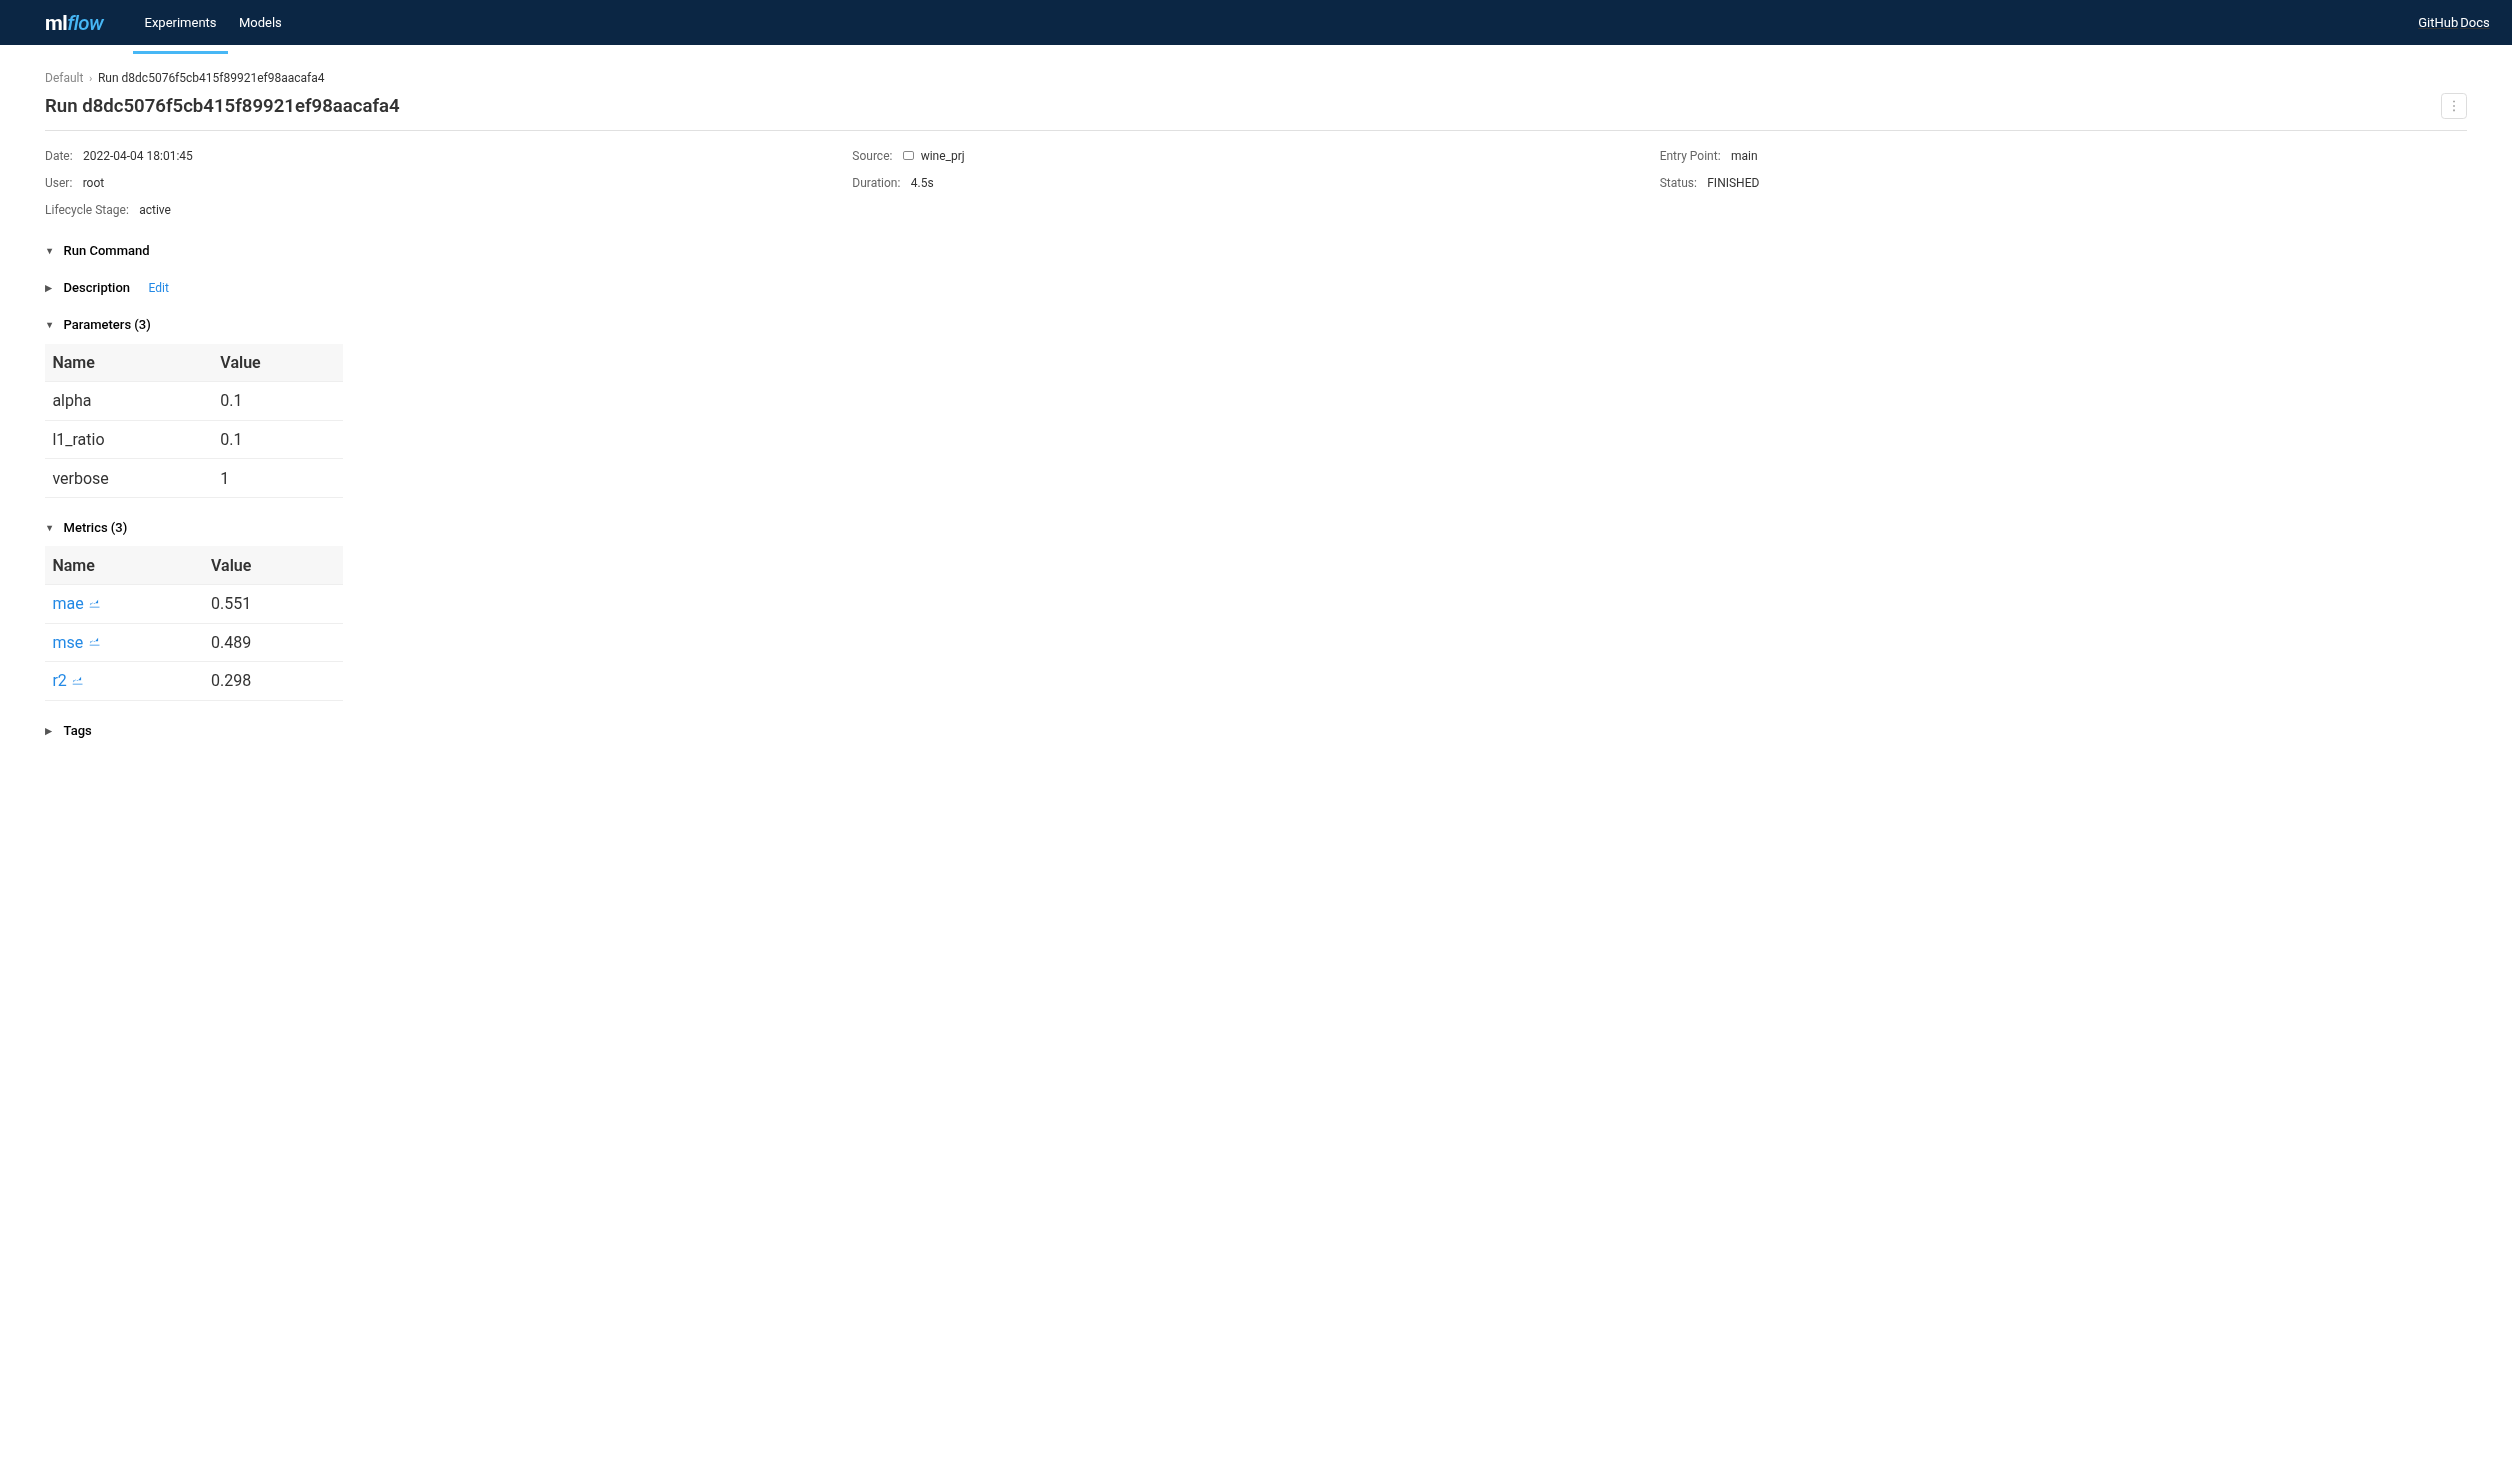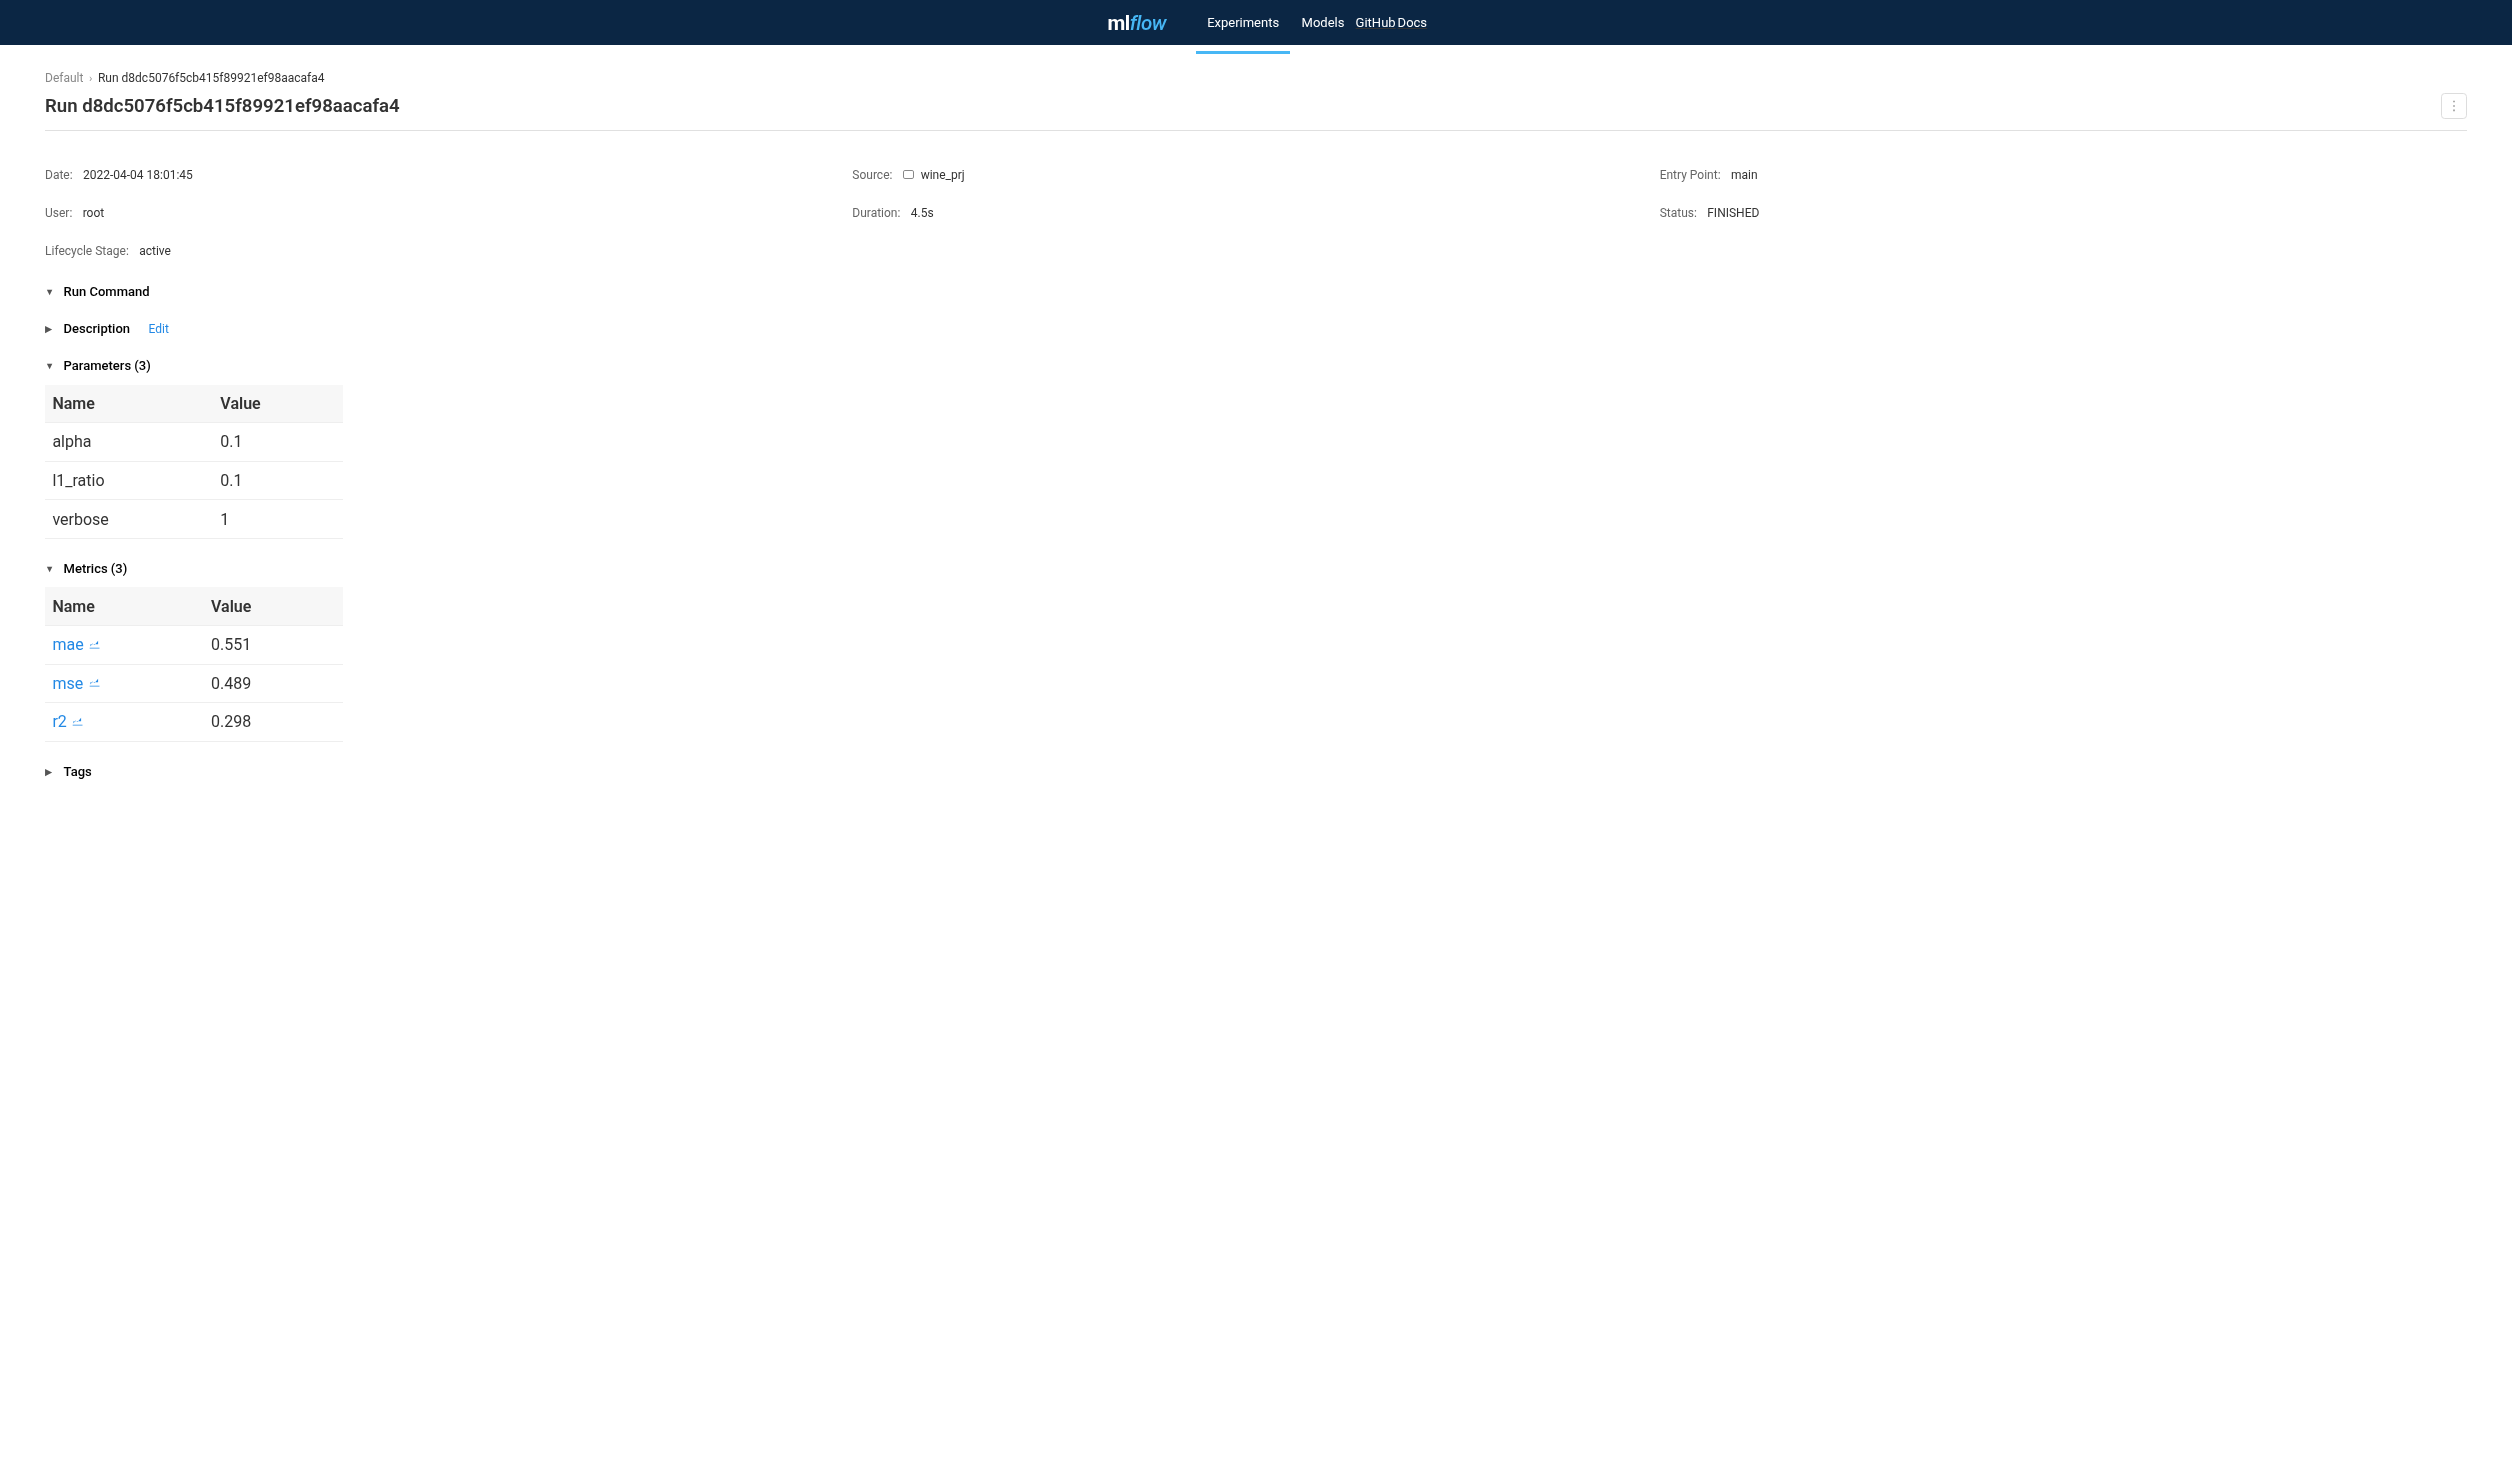--- a/index.html
+++ b/index.html
@@ -7,21 +7,21 @@
     font-family: -apple-system, BlinkMacSystemFont, "Segoe UI", Roboto, Helvetica, Arial, sans-serif;
     font-size: 13px;
     color: #333;
     background: #fff;
   }
   .topbar {
     background: #0b2644;
     height: 45px;
     display: flex;
     align-items: center;
-    justify-content: center;
+    justify-content: space-between;
     padding: 0 22.3px 0 45px;
   }
   .topbar-left { display: flex; align-items: center; }
   .logo {
     font-size: 20.5px;
     font-weight: 600;
     margin-right: 30px;
     letter-spacing: -0.5px;
   }
   .logo-ml { color: #fff; font-weight: 700; }
@@ -77,22 +77,22 @@
     align-items: center;
     justify-content: center;
     cursor: pointer;
     color: #888;
     font-size: 13px;
   }
 
   .meta-grid {
     display: grid;
     grid-template-columns: 1fr 1fr 1fr;
-    row-gap: 24px;
-    margin: 37px 0 26px;
+    row-gap: 13px;
+    margin: 18px 0 26px;
   }
   .meta-item { font-size: 12px; }
   .meta-label { color: #666; margin-right: 3.7px; }
   .meta-label::after { content: ":"; }
   .meta-value { color: #333; margin-left: 3.7px; }
   .folder-icon {
     display: inline-block;
     width: 11.2px; height: 9.3px;
     border: 0.9px solid #888;
     border-radius: 1.9px;

